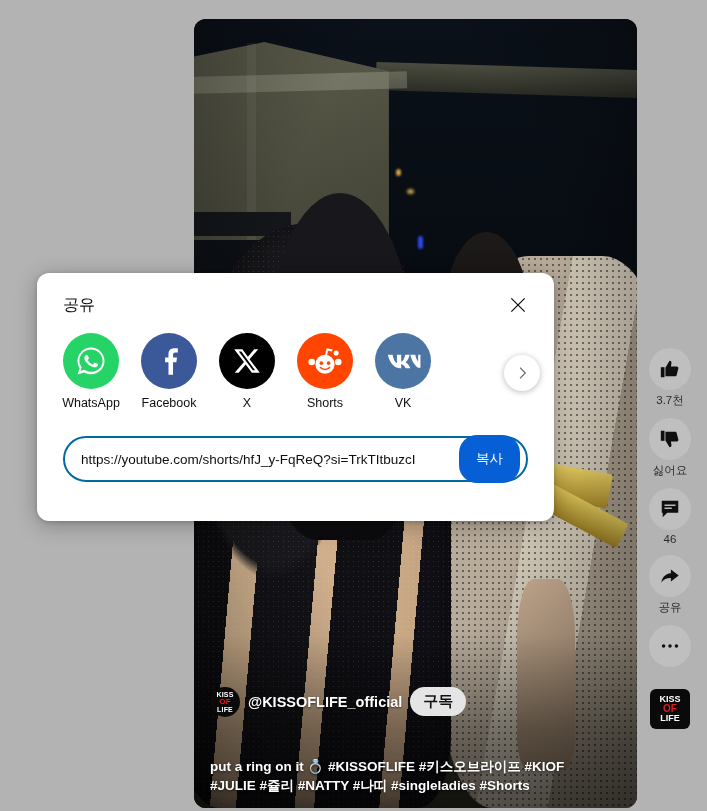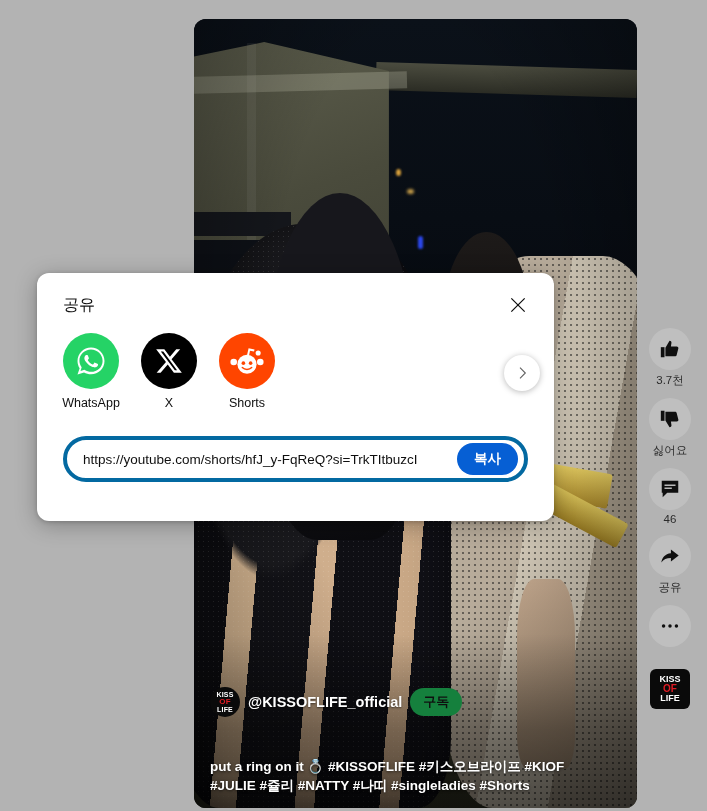--- a/index.html
+++ b/index.html
@@ -190,39 +190,39 @@
   .ca-l2 {
     font-size: 8px; font-weight: bold; color: #e01b24;
     letter-spacing: .2px; margin: 0;
   }
   .channel-name {
     font-size: 14.5px; font-weight: bold;
     color: #fff; white-space: nowrap;
     text-shadow: 0 1px 2px rgba(0,0,0,.55);
   }
   .subscribe-btn {
-    background: #15803d; color: #0f0f0f;
+    background: #e5e5e5; color: #0f0f0f;
     border: none; border-radius: 16px;
     padding: 5px 13px;
-    font-size: 13px; font-weight: bold;
+    font-size: 15px; font-weight: bold;
     font-family: inherit; cursor: pointer;
     white-space: nowrap;
   }
   .caption {
     font-size: 13.5px; font-weight: bold;
     line-height: 1.45; color: #fff;
     text-shadow: 0 1px 3px rgba(0,0,0,.65);
     max-width: 400px;
     margin-top: 40px;
   }
 
   
   .rail {
     position: absolute;
-    right: 7px; top: 328px;
+    right: 7px; top: 348px;
     width: 60px;
     display: flex; flex-direction: column;
     align-items: center;
     gap: 10px;
   }
   .rail-item {
     display: flex; flex-direction: column;
     align-items: center; gap: 3px;
     cursor: pointer;
   }
@@ -301,43 +301,43 @@
     background: #fff;
     box-shadow: 0 1px 6px rgba(0,0,0,.28);
     display: flex; align-items: center; justify-content: center;
     cursor: pointer; border: none; padding: 0;
     z-index: 5;
   }
 
   .link-row {
     margin: 26px 26px 0 26px;
     height: 46px;
-    border: 4px solid #0369a1;
+    border: 2px solid #0369a1;
     border-radius: 23px;
     display: flex; align-items: center;
     padding: 0 6px 0 16px;
     gap: 8px;
     background: #fff;
   }
   .link-input {
     flex: 1 1 auto;
     border: none; outline: none;
     background: transparent;
     font-family: inherit;
     font-size: 13.5px;
     color: #0f0f0f;
     min-width: 0;
     padding: 0;
   }
   .copy-btn {
     flex: 0 0 auto;
     background: #065fd4; color: #fff;
     border: none; border-radius: 18px;
-    height: 32px; padding: 0 17px;
-    font-size: 13.5px; font-weight: bold;
+    height: 48px; padding: 0 17px;
+    font-size: 13.5px; font-weight: normal;
     font-family: inherit; cursor: pointer;
   }
 </style>
 </head>
 <body>
 
 <div id="app">
 
   <div class="player">
     <div class="video-frame">
@@ -457,20 +457,28 @@
         <div class="target">
           <div class="target-icon" style="background:#25d366">
             <svg width="36" height="36" viewBox="0 0 32 32" fill="#fff">
               <path d="M16 4C9.4 4 4 9.3 4 15.9c0 2.4.7 4.6 1.9 6.5L4 28l5.8-1.8c1.8 1 3.9 1.6 6.2 1.6 6.6 0 12-5.3 12-11.9S22.6 4 16 4zm0 21.6c-2 0-3.9-.6-5.5-1.6l-.4-.2-3.4 1 1-3.3-.3-.4c-1.1-1.7-1.7-3.6-1.7-5.6C5.7 10.3 10.3 5.8 16 5.8s10.3 4.5 10.3 10.1S21.7 25.6 16 25.6z"></path>
               <path d="M21.7 18.5c-.3-.2-1.8-.9-2.1-1s-.5-.1-.7.2-.8 1-.9 1.2-.3.2-.6.1c-.3-.2-1.3-.5-2.5-1.5-.9-.8-1.5-1.8-1.7-2.1s0-.4.1-.6l.5-.5.3-.5c.1-.2 0-.4 0-.5l-.9-2.1c-.2-.5-.5-.5-.7-.5h-.6c-.2 0-.5.1-.8.4-.3.3-1 1-1 2.4s1.1 2.8 1.2 3c.2.2 2.1 3.2 5.1 4.4 2.5 1 3 .8 3.6.7.5-.1 1.8-.7 2-1.4.3-.7.3-1.3.2-1.4l-.5-.3z"></path>
             </svg>
           </div>
           <span class="target-label">WhatsApp</span>
         </div>
 
+        <div class="target">
+          <div class="target-icon" style="background:#3b5998">
+            <svg width="34" height="34" viewBox="0 0 32 32" fill="#fff">
+              <path d="M19.8 17.2h3.1l.6-4.5h-3.7v-2.5c0-1.3.4-2.2 2.3-2.2h2.2V4.1c-.4-.1-1.7-.2-3.3-.2-3.3 0-5.5 1.9-5.5 5.5v3.3h-3.2v4.5h3.2V29h4.3z"></path>
+            </svg>
+          </div>
+          <span class="target-label">Facebook</span>
+        </div>
 
         <div class="target">
           <div class="target-icon" style="background:#000000">
             <svg width="28" height="28" viewBox="0 0 24 24" fill="#fff">
               <path d="M18.2 2h3.4l-7.4 8.5L23 22h-6.8l-5.3-7-6.1 7H1.4l8-9.1L1 2h7l4.8 6.4zm-1.2 18h1.9L7.1 3.9H5z"></path>
             </svg>
           </div>
           <span class="target-label">X</span>
         </div>
 
@@ -484,20 +492,29 @@
               <circle cx="3.5" cy="17" r="3.1"></circle>
               <circle cx="28.5" cy="17" r="3.1"></circle>
               <circle cx="12.6" cy="18" r="1.7" fill="#ff4500"></circle>
               <circle cx="19.4" cy="18" r="1.7" fill="#ff4500"></circle>
               <path d="M11.6 22.2c1.2 1.2 2.7 1.7 4.4 1.7s3.2-.5 4.4-1.7" stroke="#ff4500" stroke-width="1.4" fill="none" stroke-linecap="round"></path>
             </svg>
           </div>
           <span class="target-label">Shorts</span>
         </div>
 
+        <div class="target">
+          <div class="target-icon" style="background:#4c75a3">
+            <svg width="36" height="36" viewBox="0 0 32 32" fill="#fff">
+              <path d="M2.5 10.5h4.3c.3 2.6 1.3 5.3 2.9 7 .5.5.9.4.9-.4v-6.6h3.8v6.2c1.5-.5 3-2.9 3.6-6.2h3.8c-.5 3-1.9 5.4-3.4 6.6 1.4 1 3.2 2.8 4.1 5.4h-4.1c-.7-1.9-2.1-3.3-4-3.9v3.9h-1.1c-4.2 0-8.9-3.6-10.8-12z"></path>
+              <path d="M22.5 10.5h4.4c.4 2.4 1.4 4.7 2.6 6.1v-6.1h2V22h-2.2c-2.9-2.1-5.8-6.6-6.8-11.5z"></path>
+            </svg>
+          </div>
+          <span class="target-label">VK</span>
+        </div>
 
       </div>
       <button class="next-arrow">
         <svg width="16" height="16" viewBox="0 0 24 24">
           <path d="M9 4l8 8-8 8" stroke="#606060" stroke-width="1.6" fill="none"></path>
         </svg>
       </button>
     </div>
 
     <div class="link-row">

